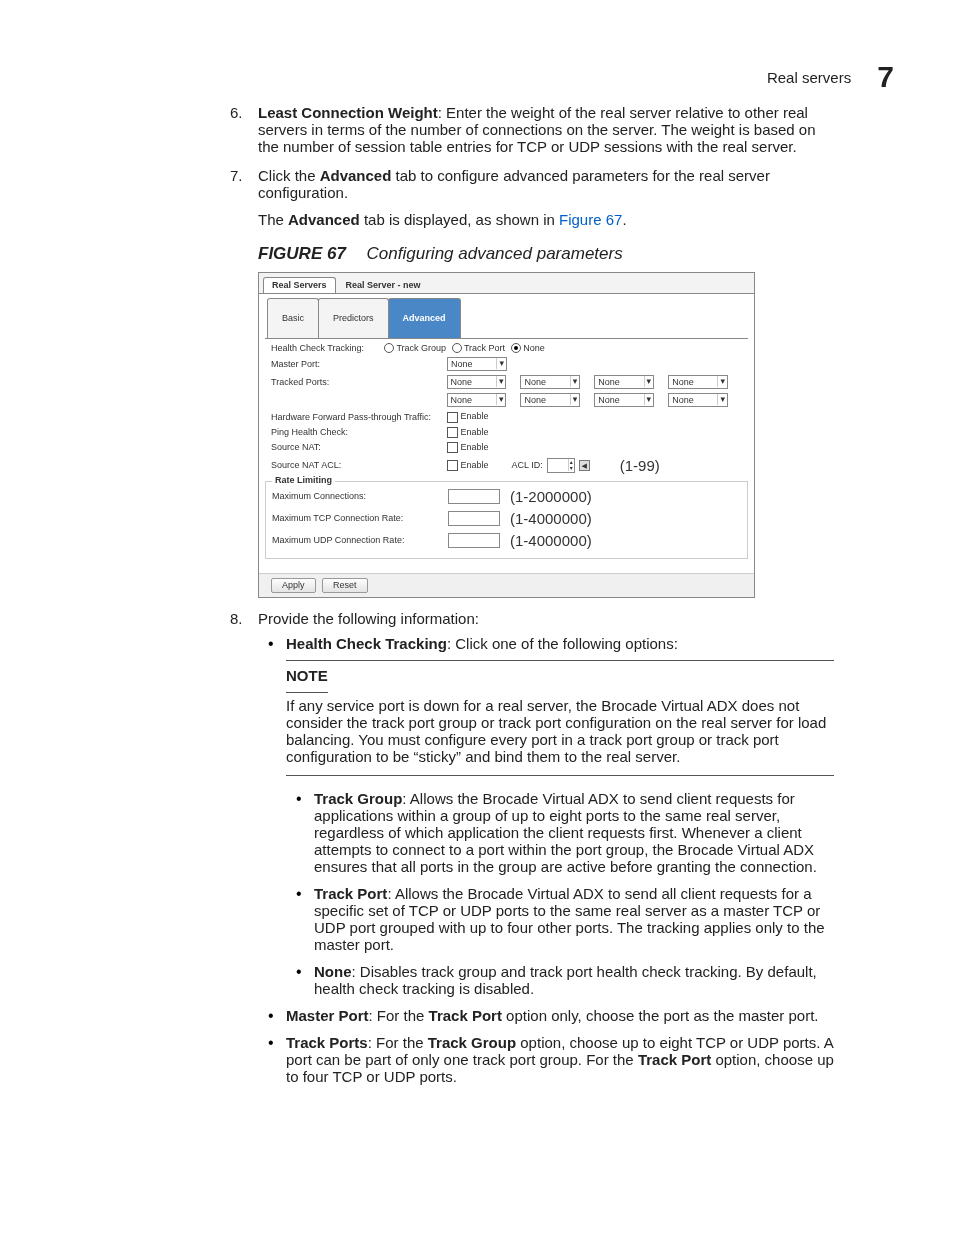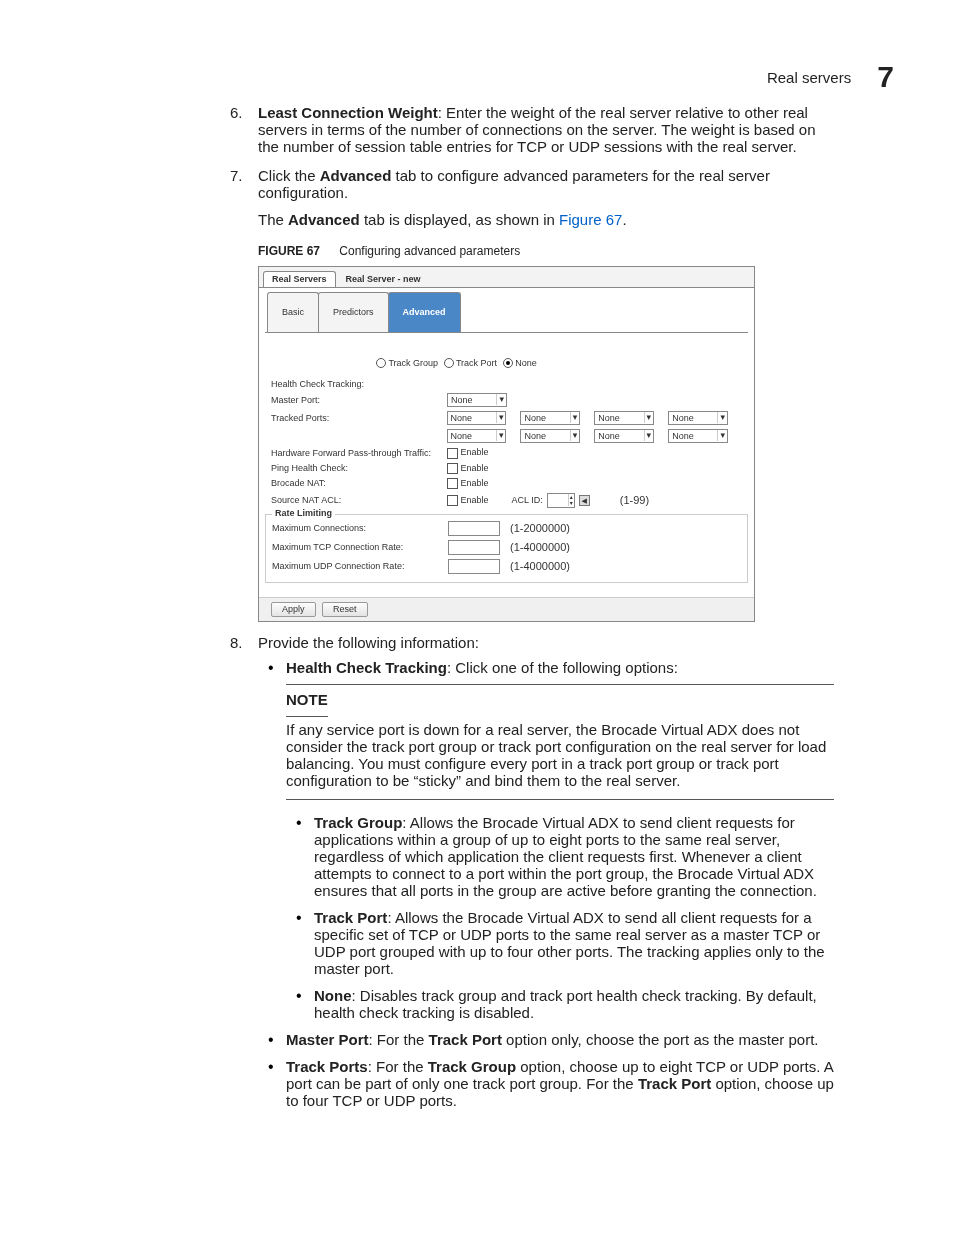--- a/index.html
+++ b/index.html
@@ -47,21 +47,22 @@
     left: 0;
     top: 0;
   }
   .indent {
     margin-top: 10px;
   }
   .bold { font-weight: bold; }
   .figcap {
     font-weight: bold;
     margin: 16px 0 8px 0;
-    font-size: 12px;
+    font-size: 17px;
+    font-style: italic;
   }
   .figcap .figtitle {
     font-weight: normal;
     margin-left: 16px;
   }
   a.link { color: #0060c8; text-decoration: none; }
   ul.bullets {
     list-style: none;
     padding: 0;
     margin: 8px 0 0 0;
@@ -255,21 +256,21 @@
     border-left: 1px solid #ccc;
     padding-left: 1px;
   }
   .graydot {
     display:inline-block; width:9px; height:9px;
     border:1px solid #777; background:#ddd;
     font-size:7px; line-height:9px; text-align:center;
     vertical-align:middle;
   }
   .range {
-    font-size: 11px;
+    font-size: 15px;
     margin-left: 10px;
     text-align: right;
   }
   .btnbar {
     border-top: 1px solid #ccc;
     padding: 4px 8px;
     text-align: left;
     background: #f0f0f0;
     margin-top: 14px;
   }
@@ -328,21 +329,21 @@
 
           <div class="fig-tabbar2">
             <span class="fig-subtab">Basic</span>
             <span class="fig-subtab">Predictors</span>
             <span class="fig-subtab active">Advanced</span>
           </div>
 
           <div class="fig-body">
 
             <div class="fig-row">
-              <span class="fig-label" style="width:auto; text-align:left; padding-right:12px;margin-top:42px;">Health Check Tracking:</span>
+              <span class="fig-label" style="width:auto; text-align:left; padding-right:20px;">Health Check Tracking:</span>
               <span class="fig-radio"><span class="rcircle"></span> <span>Track Group</span></span>
               &nbsp;
               <span class="fig-radio"><span class="rcircle"></span> <span>Track Port</span></span>
               &nbsp;
               <span class="fig-radio"><span class="rcircle sel"></span> <span>None</span></span>
             </div>
 
             <div class="fig-row">
               <span class="fig-label">Master Port:</span>
               <span class="dropdown">None</span>
@@ -367,21 +368,21 @@
               <span class="fig-label">Hardware Forward Pass-through Traffic:</span>
               <span class="fig-check"><span class="cbox"></span> <span>Enable</span></span>
             </div>
 
             <div class="fig-row">
               <span class="fig-label">Ping Health Check:</span>
               <span class="fig-check"><span class="cbox"></span> <span>Enable</span></span>
             </div>
 
             <div class="fig-row">
-              <span class="fig-label">Brocade NAT:</span>
+              <span class="fig-label">Source NAT:</span>
               <span class="fig-check"><span class="cbox"></span> <span>Enable</span></span>
             </div>
 
             <div class="fig-row">
               <span class="fig-label">Source NAT ACL:</span>
               <span class="fig-check"><span class="cbox"></span> <span>Enable</span></span>
               <span style="margin-left:20px;">ACL ID:</span>
               <span style="margin-left:4px;" class="spin"></span>
               <span style="margin-left:4px;" class="graydot">◀</span>
               <span class="range" style="margin-left:30px;">(1-99)</span>

